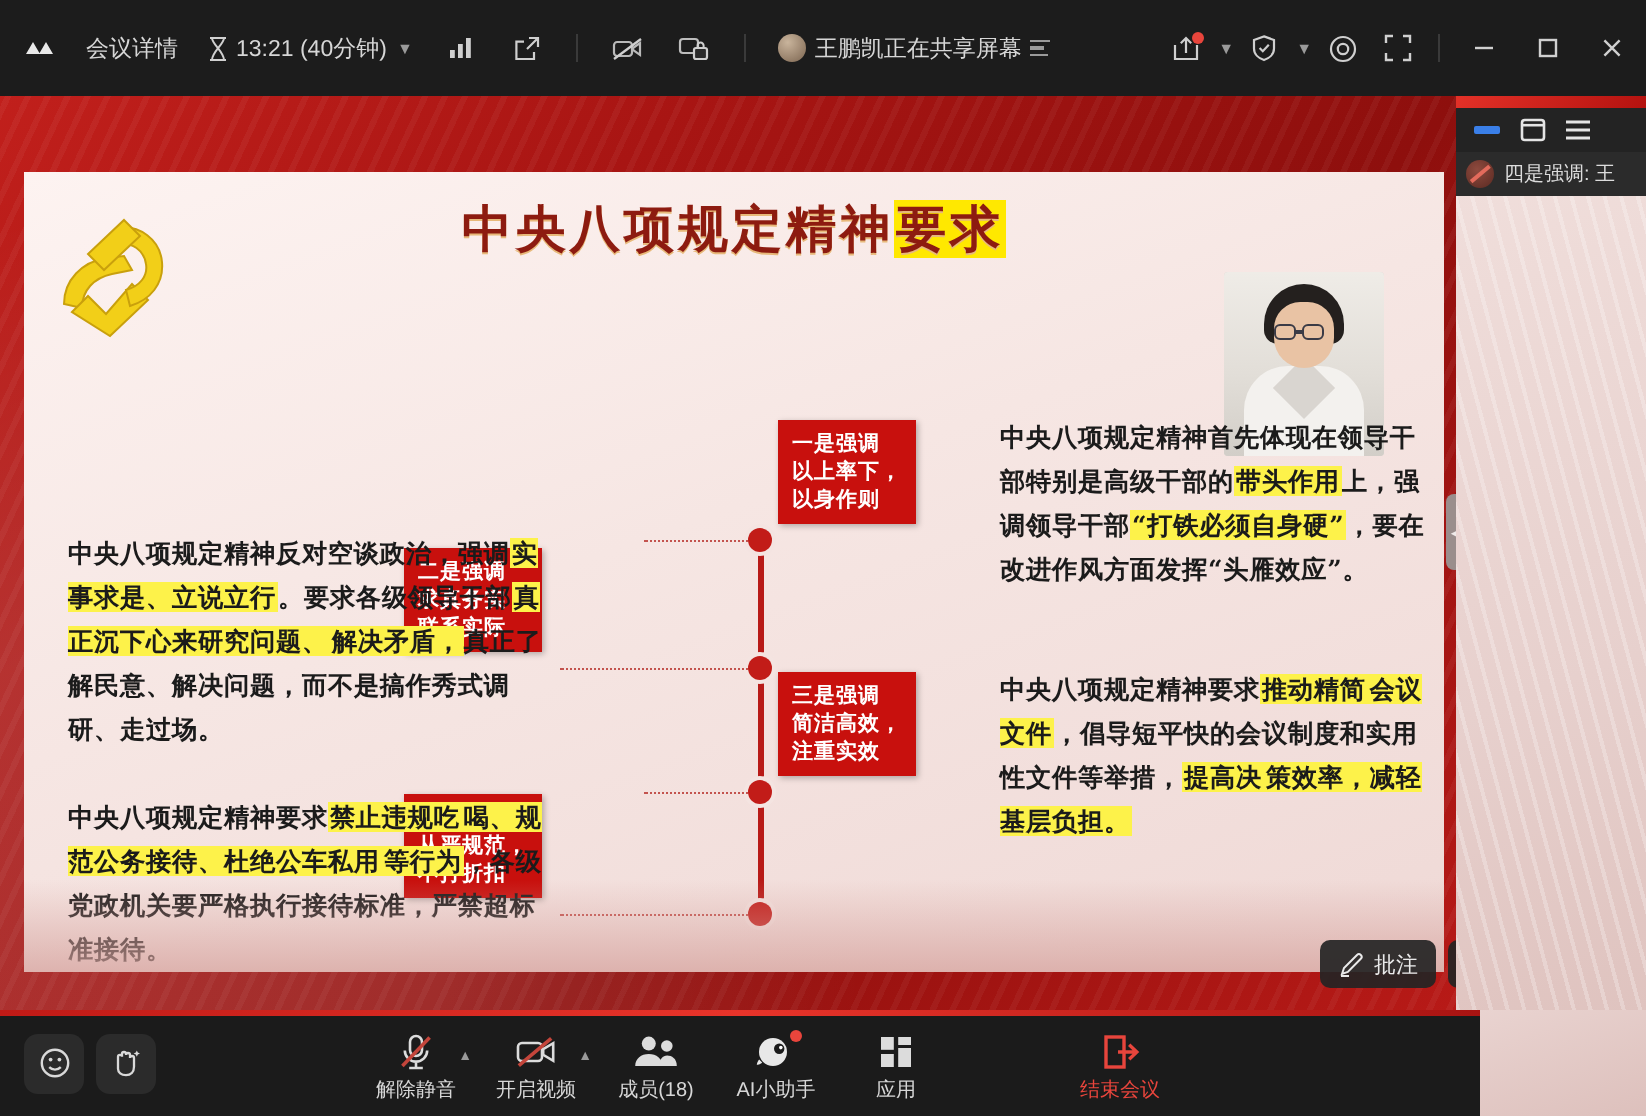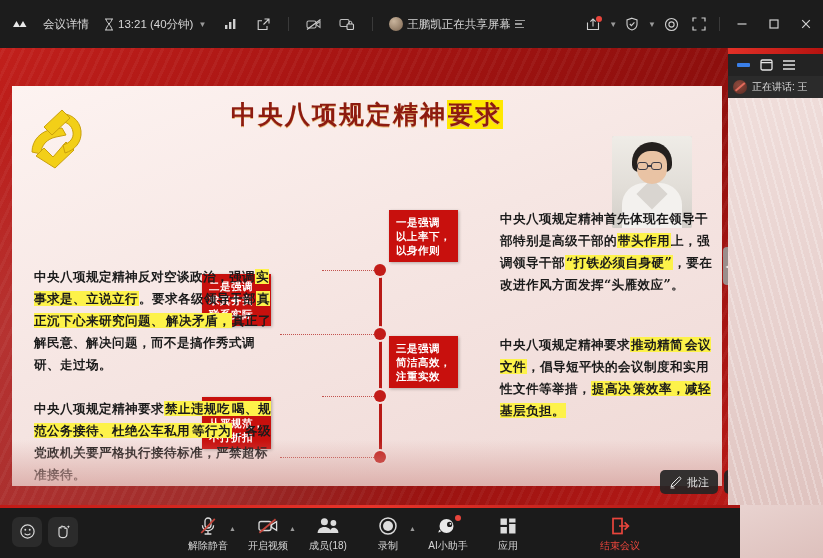--- a/index.html
+++ b/index.html
@@ -393,21 +393,21 @@
           </svg>
       </span>
       <span>
         <svg width="14" height="12" viewBox="0 0 14 12">
             <path d="M1 2h12M1 6h12M1 10h12" stroke="#e4e4e4" stroke-width="1.6"></path>
           </svg>
       </span>
     </div>
     <div id="rp-speak">
       <span class="mic-mute"></span>
-      <span>正在讲话: 王</span>
+      <span>四是强调: 王</span>
     </div>
   </div>
   <div id="rp-below"></div>
 
   <div id="botbar-red"></div>
   <div id="botbar-right-bg"></div>
   <div id="botbar">
 
     <div class="sq-btn">
       <span>
@@ -462,30 +462,20 @@
               <circle cx="8.4" cy="5.8" r="3.5" fill="#dcdcdc"></circle>
               <path d="M1.6 17c0-3.7 3-6 6.8-6s6.8 2.3 6.8 6z" fill="#dcdcdc"></path>
               <circle cx="17.4" cy="7" r="2.9" fill="#dcdcdc"></circle>
               <path d="M13.6 17c0-3.2 1.8-5.2 4-5.2s4.8 1.5 4.8 5.2z" fill="#dcdcdc"></path>
             </svg>
         </span>
         <span class="lbl">成员(18)</span>
       </div>
 
 
-      <div class="bb">
-        <span class="ic">
-          <svg width="20" height="20" viewBox="0 0 20 20">
-              <circle cx="10" cy="10" r="8" stroke="#dcdcdc" stroke-width="1.5" fill="none"></circle>
-              <circle cx="10" cy="10" r="5" fill="#dcdcdc"></circle>
-            </svg>
-        </span>
-        <span class="up">▲</span>
-        <span class="lbl">录制</span>
-      </div>
 
       <div class="bb">
         <span class="ic">
           <svg width="22" height="20" viewBox="0 0 22 20">
               <circle cx="9.5" cy="10" r="7" fill="#e8e8e8"></circle>
               <circle cx="12.6" cy="8.4" r="2.6" fill="#1b1b1b"></circle>
               <circle cx="13.4" cy="7.8" r="0.9" fill="#ffffff"></circle>
               <path d="M2.6 13.8c-1 1-1.2 2.6-1.2 2.6s1.7-.2 2.7-1.2z" fill="#e8e8e8"></path>
             </svg>
         </span>

